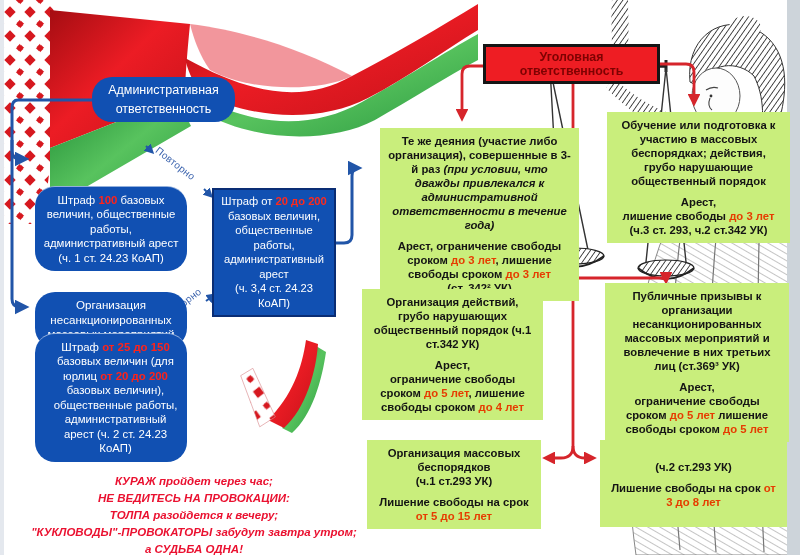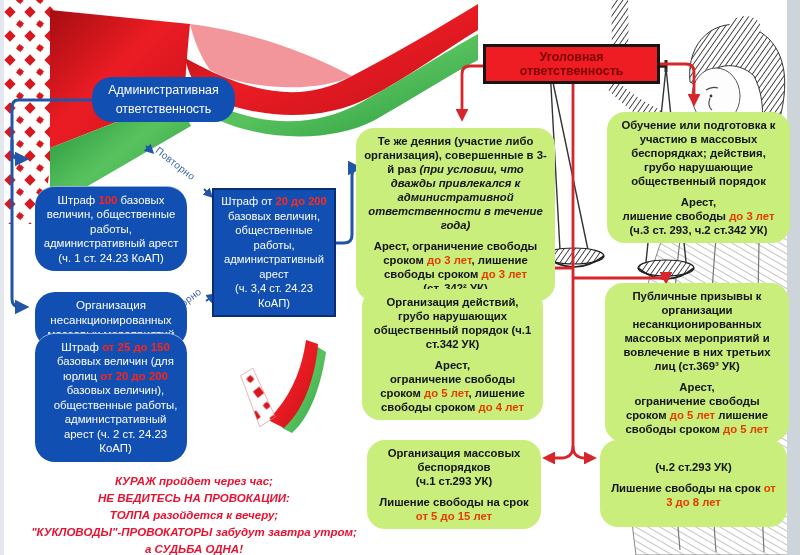--- a/index.html
+++ b/index.html
@@ -22,24 +22,24 @@
   .r1{left:152px;top:158px;transform:rotate(38deg);}
   .r2{left:158px;top:299px;transform:rotate(-38deg);}
   
   .warning{left:28px;top:473px;width:332px;text-align:center;color:#ea1130;
            font-weight:bold;font-style:italic;font-size:11.5px;line-height:1.48;}
   
   .redbox{left:483px;top:44px;width:177px;height:40px;background:#ee1d23;border:3px solid #151515;
           color:#7e0202;font-weight:bold;font-size:12.4px;display:flex;align-items:center;
           justify-content:center;box-sizing:border-box;text-align:center;}
   .gbox{background:#c9ee7c;color:#141414;font-weight:bold;text-align:center;
-        font-size:11.3px;line-height:1.24;padding:6px 8px;box-sizing:border-box;border-radius:18px;}
+        font-size:11.3px;line-height:1.24;padding:6px 8px;box-sizing:border-box;}
   .gbox .seg-rd{color:#e63c00;margin-top:16px;}
   .gp + .gp{margin-top:7px;}
-  .g1{left:356px;top:128px;width:199px;min-height:139px;}
+  .g1{left:380px;top:128px;width:199px;min-height:139px;}
   .g2{left:607px;top:112px;width:183px;min-height:131px;}
   .g3{left:362px;top:289px;width:181px;min-height:111px;}
   .g4{left:605px;top:283px;width:184px;min-height:153px;}
   .g5{left:367px;top:440px;width:174px;min-height:84px;}
   .g6{left:600px;top:440px;width:187px;min-height:87px;}
   .layer0{left:0;top:0;z-index:0;}
   .layer1{left:0;top:0;z-index:2;}
   .boxlayer{z-index:4;}
 </style>
 </head>

